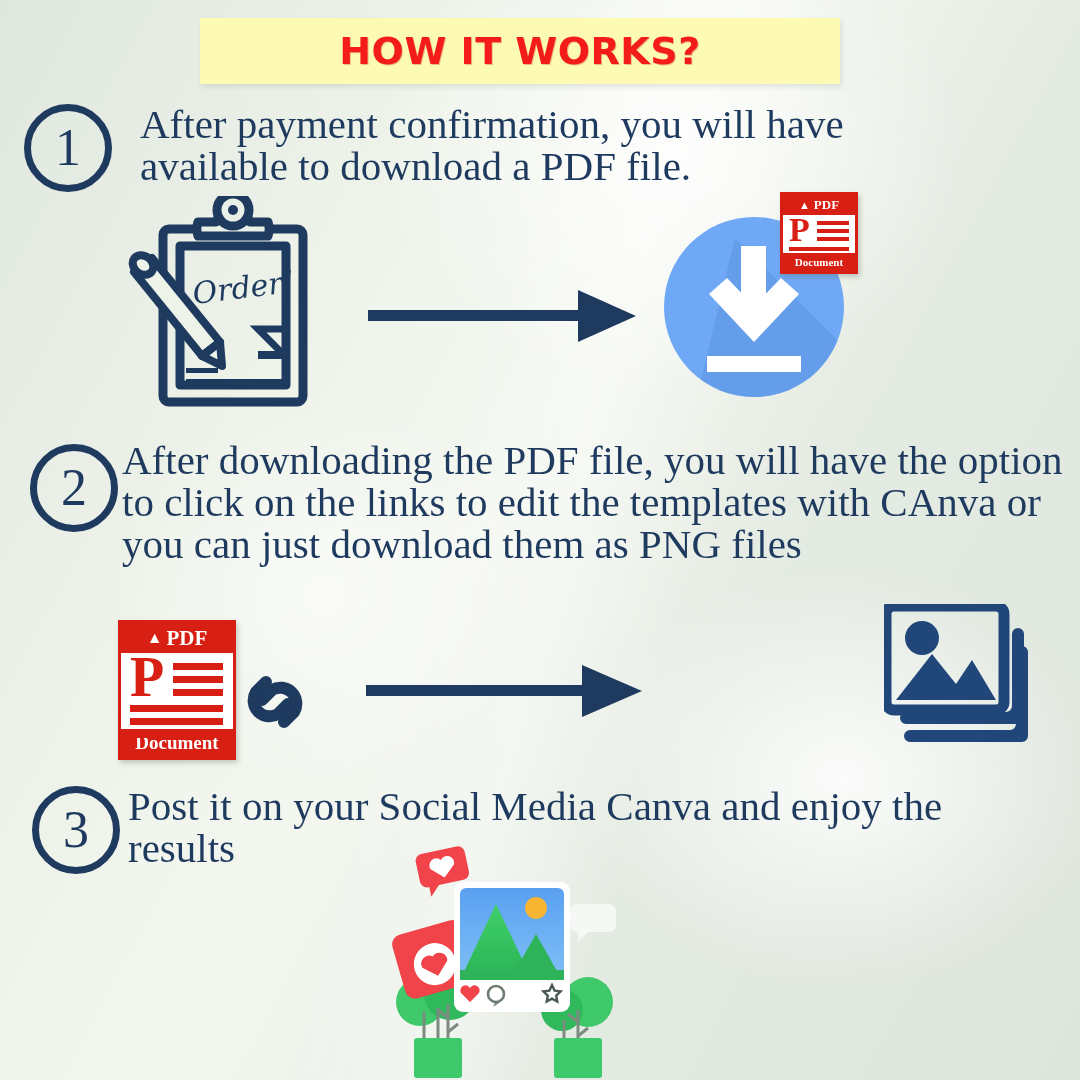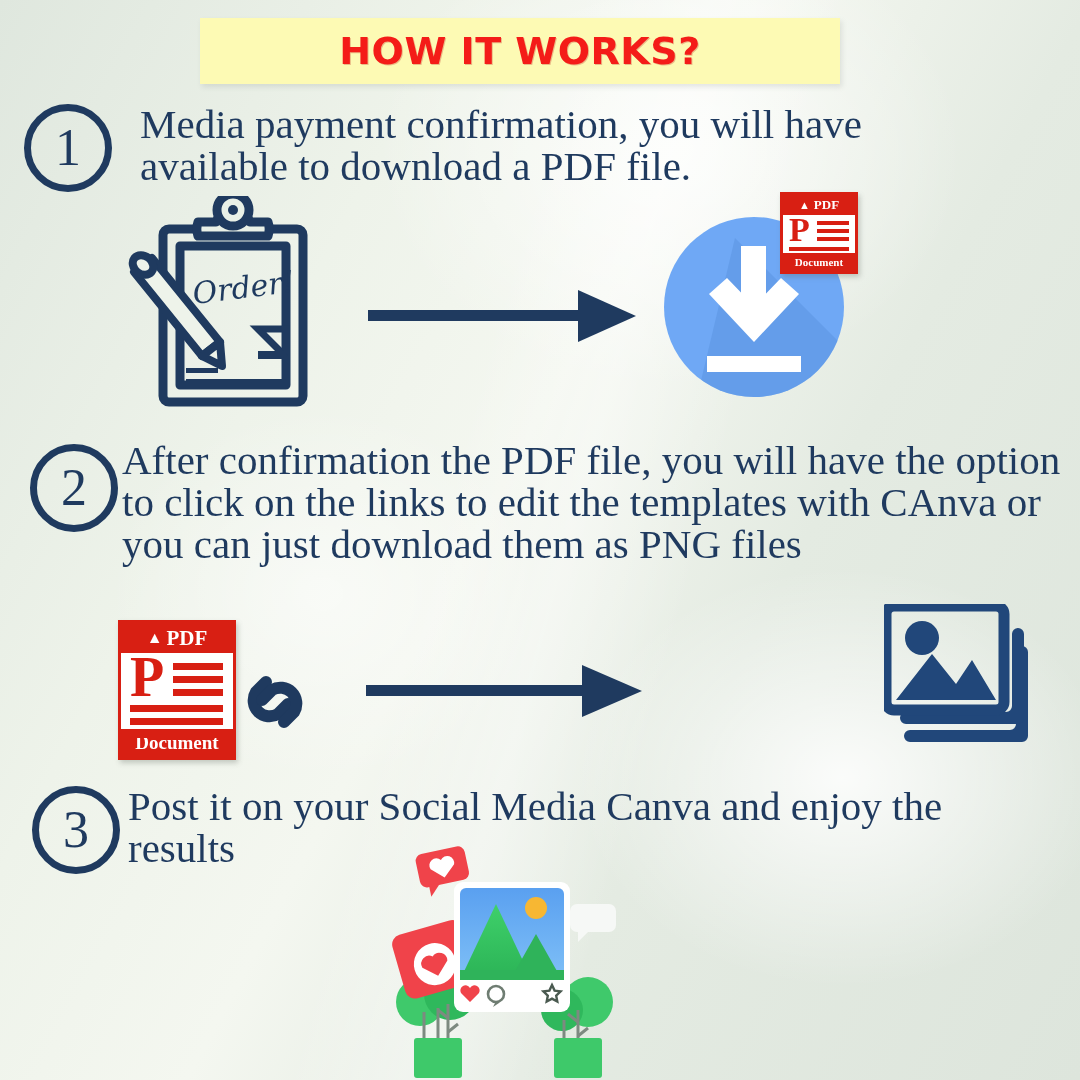--- a/index.html
+++ b/index.html
@@ -133,21 +133,21 @@
 <div id="stage">
   <div class="sheen"></div>
 
   <div id="title-banner">
     <div id="title-text">HOW IT WORKS?</div>
   </div>
 
   <div id="step1-num" class="step-num">
     <span>1</span>
   </div>
-  <div id="step1-text" class="step-text">Media payment confirmation, you will have available to download a PDF file.</div>
+  <div id="step1-text" class="step-text">After payment confirmation, you will have available to download a PDF file.</div>
 
   <svg id="clipboard" width="200" height="215" viewBox="0 0 200 215">
     <g fill="none" stroke="#1f3a5f" stroke-width="9" stroke-linejoin="round">
       <rect x="45" y="33" width="140" height="173" rx="6"></rect>
       <rect x="62" y="50" width="106" height="139"></rect>
     </g>
     <path d="M80 40 h70 a22 22 0 0 0 0 -14 h-18 a18 18 0 0 0 -34 0 h-18 a22 22 0 0 0 0 14 z" fill="#e9f0e7" stroke="#1f3a5f" stroke-width="9" stroke-linejoin="round"></path>
     <circle cx="115" cy="14" r="16" fill="#e9f0e7" stroke="#1f3a5f" stroke-width="9"></circle>
     <circle cx="115" cy="14" r="5" fill="#1f3a5f"></circle>
 
@@ -201,21 +201,21 @@
       <div class="pdf-line" style="left:34px; top:22px; width:32px; height:4px;"></div>
       <div class="pdf-line" style="left:6px;  top:32px; width:60px; height:4px;"></div>
       <div class="pdf-line" style="left:6px;  top:40px; width:60px; height:4px;"></div>
     </div>
     <div class="pdf-foot" style="height:18px;font-size:11px;">Document</div>
   </div>
 
   <div id="step2-num" class="step-num">
     <span>2</span>
   </div>
-  <div id="step2-text" class="step-text">After confirmation the PDF file, you will have the option to click on the links to edit the templates with CAnva or you can just download them as PNG files</div>
+  <div id="step2-text" class="step-text">After downloading the PDF file, you will have the option to click on the links to edit the templates with CAnva or you can just download them as PNG files</div>
 
   <div id="pdf-large" class="pdf-doc">
     <div class="pdf-head" style="height:30px;font-size:21px;">
       <span style="font-size:16px;">▲</span>
       <span>PDF</span>
     </div>
     <div class="pdf-body">
       <div class="pdf-P" style="left:9px; top:2px; font-size:56px;">P</div>
       <div class="pdf-line" style="left:52px; top:10px; width:50px; height:7px;"></div>
       <div class="pdf-line" style="left:52px; top:23px; width:50px; height:7px;"></div>

